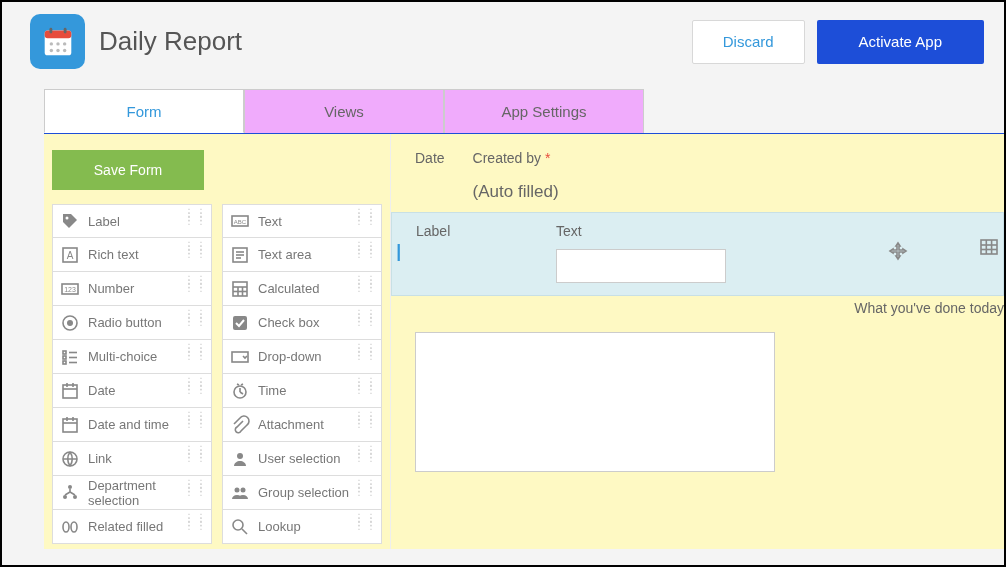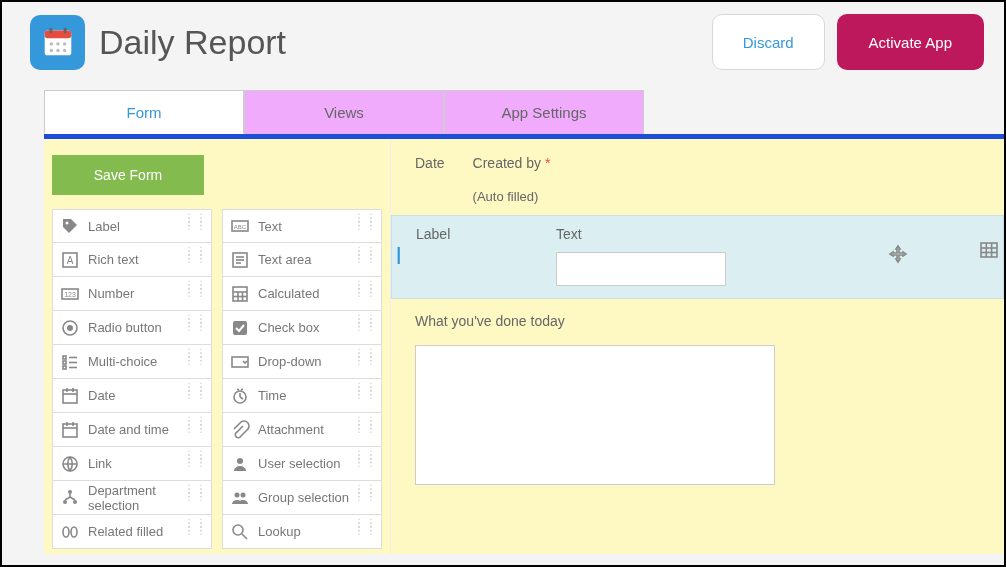--- a/index.html
+++ b/index.html
@@ -1,49 +1,49 @@
 <!DOCTYPE html>
 <html><head>
 <meta charset="utf-8">
 <style>
 * { box-sizing: border-box; margin: 0; padding: 0; }
 body { font-family: -apple-system, Helvetica, Arial, sans-serif; background: #f4f4f4; width: 1006px; height: 567px; overflow: hidden; border: 2px solid #000; }
 .header { display: flex; align-items: center; padding: 12px 20px 20px 28px; }
 .app-icon { width: 55px; height: 55px; background: #3498db; border-radius: 10px; display: flex; align-items: center; justify-content: center; margin-right: 14px; }
 .app-icon svg { width: 38px; height: 38px; }
-.app-title { font-size: 34px; color: #555; font-weight: 300; flex: 1; }
-.hdr-btn { height: 56px; padding: 0 30px; font-size: 15px; border-radius: 10px; cursor: pointer; margin-left: 12px; }
+.app-title { font-size: 26px; color: #555; font-weight: 300; flex: 1; }
+.hdr-btn { height: 44px; padding: 0 30px; font-size: 15px; border-radius: 2px; cursor: pointer; margin-left: 12px; }
 .discard { background: #fff; border: 1px solid #d8d8d8; color: #3498db; }
-.activate { background: #be185d; color: #fff; border: none; padding: 0 32px; }
-.tabs { display: flex; margin-left: 42px; border-bottom: 5px solid #1d4ed8; text-align: center; }
+.activate { background: #1d4ed8; color: #fff; border: none; padding: 0 42px; }
+.tabs { display: flex; margin-left: 42px; border-bottom: 1px solid #1d4ed8; text-align: center; }
 .tab { width: 200px; height: 44px; display: flex; align-items: center; justify-content: center; font-size: 15px; color: #666; cursor: pointer; border: 1px solid #ccc; border-bottom: none; background: #f0abfc; }
 .tab.active { background: #fff; color: #3498db; border-bottom: 1px solid #fff; margin-bottom: -1px; }
 .main { display: flex; background: #fef9c3; margin-left: 42px; height: calc(100% - 148px); }
 .sidebar { width: 346px; padding: 16px 6px 0 8px; flex-shrink: 0; }
 .save-btn { width: 152px; height: 40px; background: #84bb4f; color: #fff; border: none; font-size: 14px; cursor: pointer; display: block; margin-bottom: 14px; }
 .fields { display: flex; gap: 10px; }
 .col { width: 160px; }
 .field { height: 34px; display: flex; align-items: center; border: 1px solid #ddd; padding: 0 4px 0 6px; margin-bottom: 0; font-size: 13px; color: #777; cursor: move; background: #fff; position: relative; }
 .field + .field { border-top: none; }
 .ficon { width: 22px; height: 22px; margin-right: 7px; display: flex; align-items: center; justify-content: center; flex-shrink: 0; }
 .field .grip { position: absolute; right: 3px; top: 6px; color: #ccc; font-size: 10px; letter-spacing: 2px; line-height: 4px; }
 .canvas { flex: 1; padding: 16px 0 0 24px; position: relative; border-left: 1px solid #eee; }
 .row1 { display: flex; padding-bottom: 10px; }
 .fld { margin-right: 28px; }
 .flabel { font-size: 14px; color: #666; display: block; margin-bottom: 16px; }
 .date-input { width: 100px; height: 32px; border: 1px solid #ccc; text-align: center; font-size: 13px; }
-.auto { font-size: 13px; color: #666; }
+.auto { font-size: 17px; color: #666; }
 .req { color: #e74c3c; }
 .sel-row { background: #dbeef2; border: 1px solid #c8e0e5; margin-left: -24px; padding: 10px 0 12px 24px; display: flex; align-items: flex-start; position: relative; }
 .sel-handle { position: absolute; left: 4px; top: 28px; color: #3498db; letter-spacing: -4px; font-size: 18px; }
 .sel-fld .flabel { margin-bottom: 10px; }
 .text-input { width: 170px; height: 34px; border: 1px solid #ccc; background: #fff; }
 .move-icon { position: absolute; right: 95px; top: 28px; color: #999; }
 .table-icon-btn { position: absolute; right: 4px; top: 24px; color: #888; }
-.row3 { padding-top: 14px; }
+.row3 { padding-top: 4px; text-align: right; }
 .bigtext { width: 360px; height: 140px; border: 1px solid #ccc; margin-top: 10px; background: #fff; }
 .ic-outline { fill: none; stroke: #888; stroke-width: 1.6; }
 .ic-fill { fill: #888; }
 </style>
 </head>
 <body>
 
 <div class="header">
   <div class="app-icon">
     <svg viewBox="0 0 40 40">

